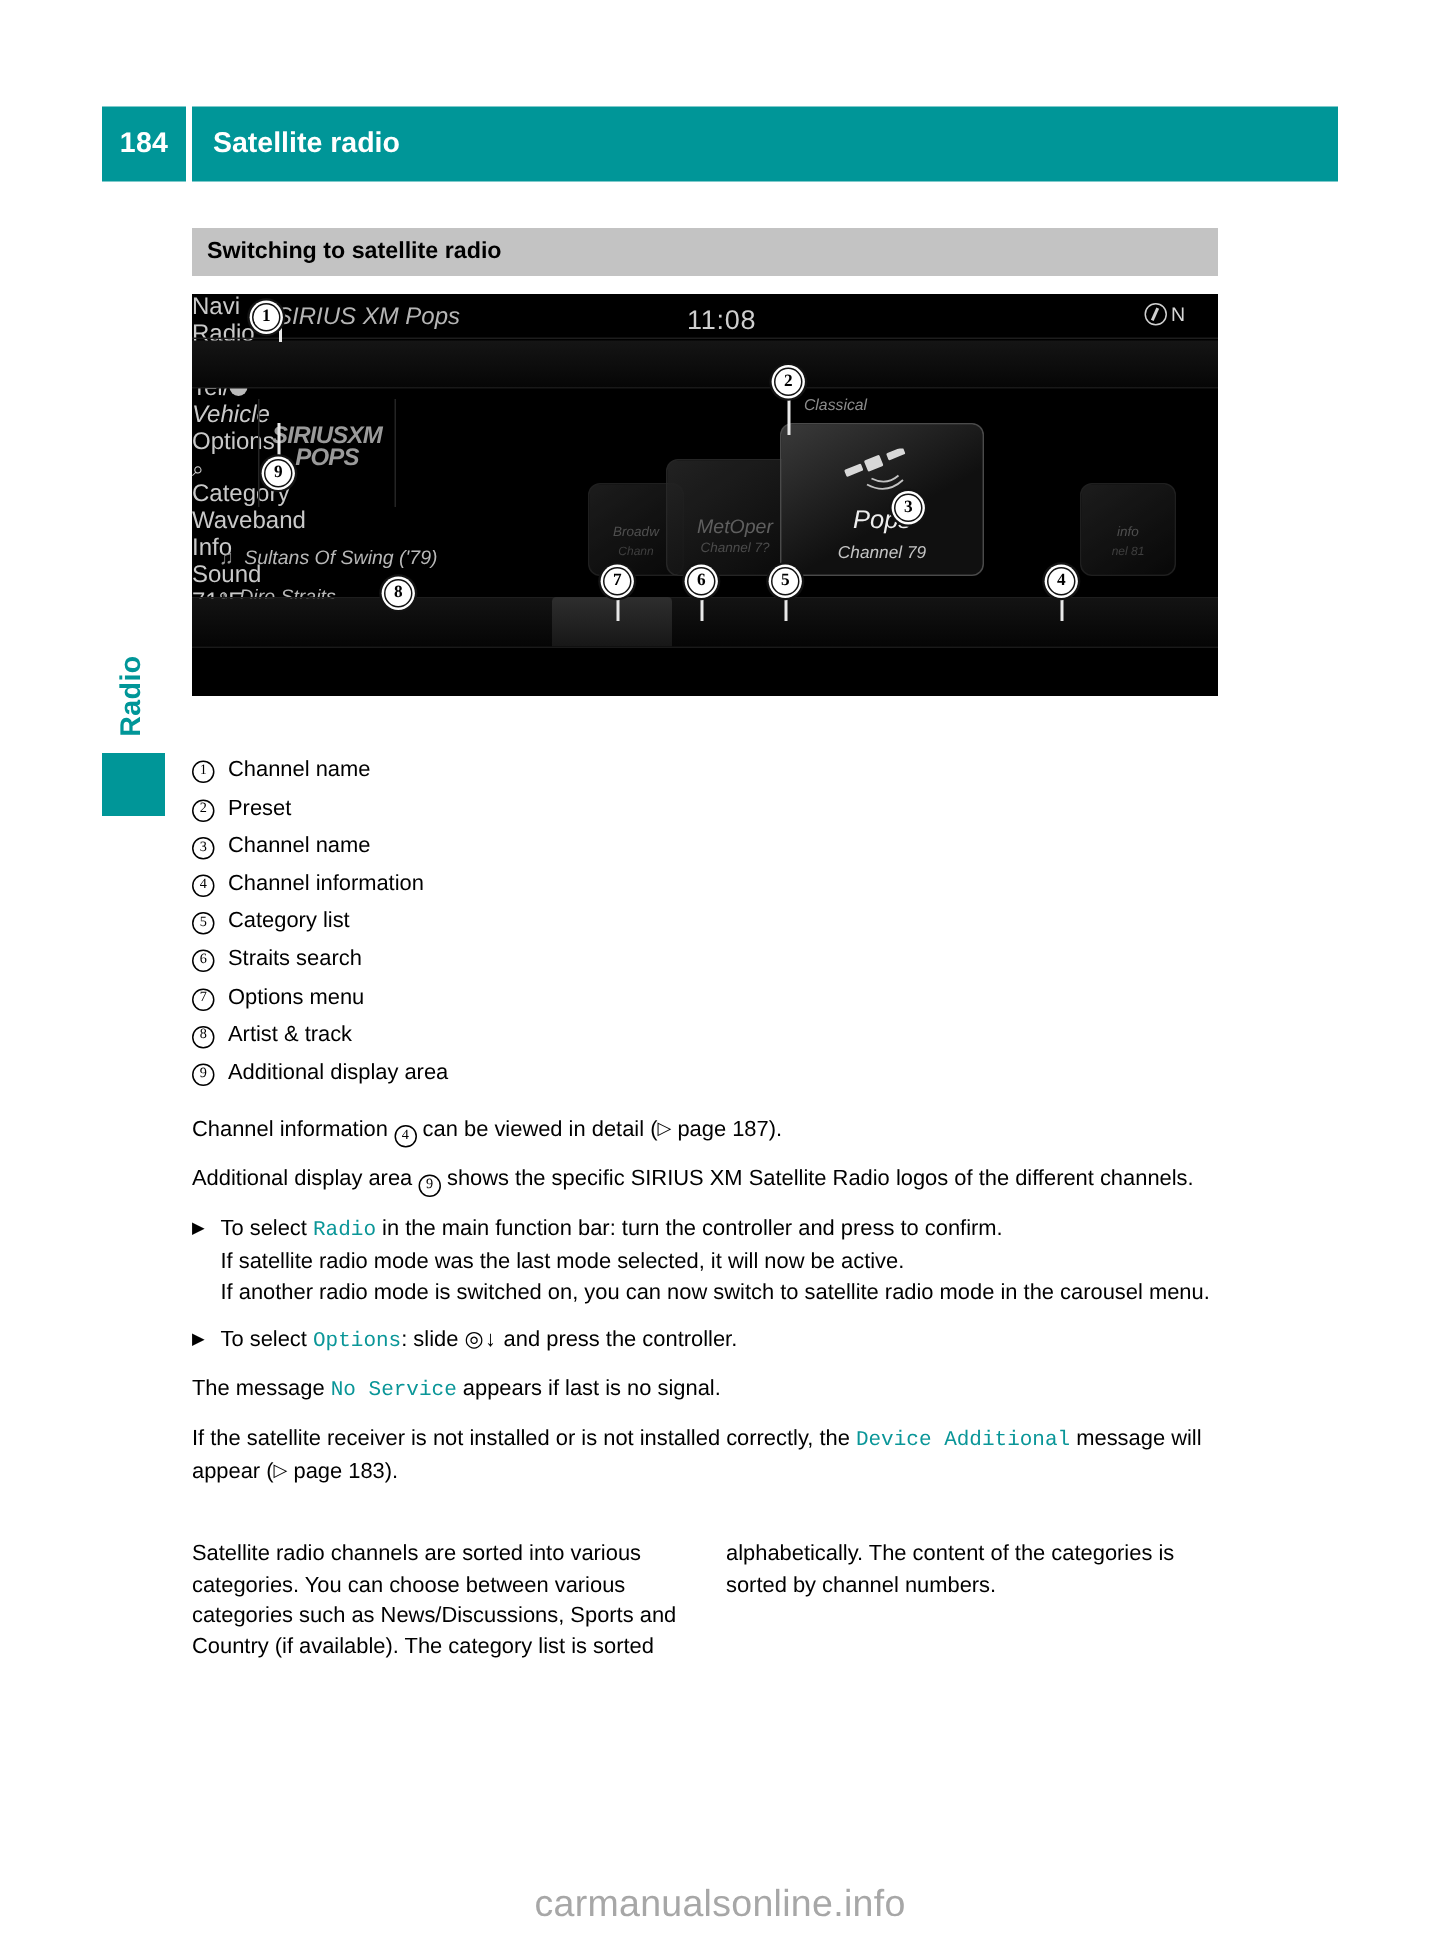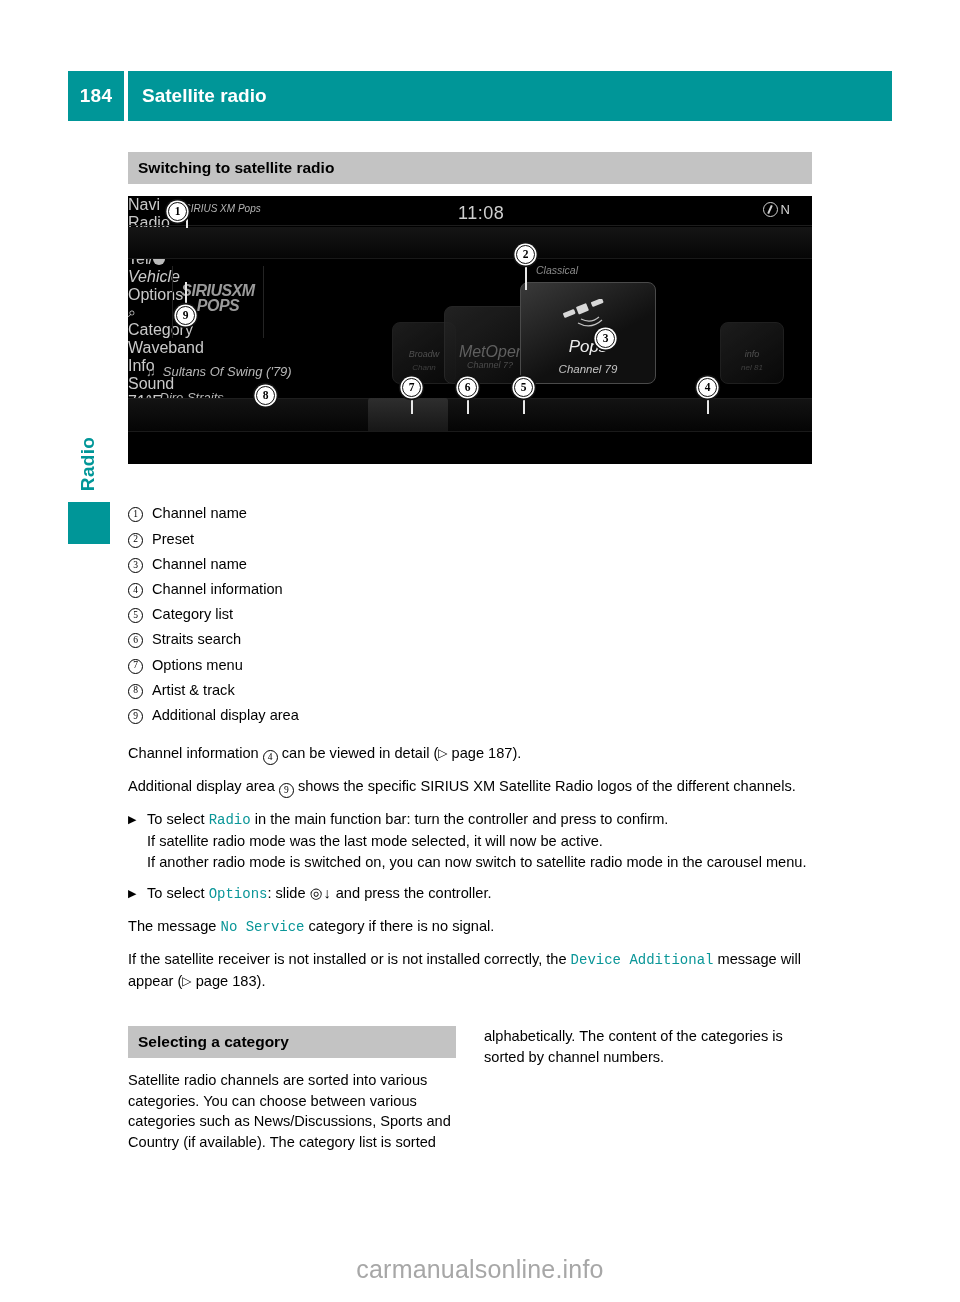--- a/index.html
+++ b/index.html
@@ -62,21 +62,21 @@
     overflow: hidden;
     font-family: "Liberation Sans", sans-serif;
     color: #c9c9c9;
   }
   .disp-statusbar {
     position: absolute; left: 0; top: 0; width: 100%; height: 30px;
     border-bottom: 1px solid #1d1d1d;
   }
   .disp-src {
     position: absolute; left: 56px; top: 7px;
-    font-size: 10px; font-style: italic; color: #b5b5b5;
+    font-size: 16px; font-style: italic; color: #b5b5b5;
   }
   .disp-clock {
     position: absolute; left: 330px; top: 7px;
     font-size: 18px; color: #cfcfcf; letter-spacing: .5px;
   }
   .disp-compass {
     position: absolute; right: 22px; top: 6px;
     font-size: 13px; color: #d6d6d6;
     display: flex; align-items: center; gap: 3px;
   }
@@ -125,21 +125,21 @@
   }
   .tile .t-chan {
     position: absolute; left: 0; right: 0; top: 64px;
     text-align: center; font-size: 9.5px; font-style: italic; color: #545454;
     overflow: hidden; white-space: nowrap;
   }
   .tile-f1 { left: -6px;  width: 64px; height: 62px; opacity: .75; }
   .tile-f1 .t-name { top: 26px; font-size: 9px; }
   .tile-f1 .t-chan { top: 40px; font-size: 8px; }
   .tile-f2 { left: 46px;  width: 92px; height: 78px; opacity: .9; }
-  .tile-f2 .t-name { top: 36px; font-size: 16px; }
+  .tile-f2 .t-name { top: 36px; font-size: 13px; }
   .tile-f2 .t-chan { top: 53px; font-size: 9px; }
   .tile-sel {
     left: 122px; width: 136px; height: 102px;
     background: linear-gradient(150deg, #3a3a3a, #101010 60%);
     border: 1px solid #4a4a4a;
   }
   .tile-sel .t-name {
     top: 54px; font-size: 17px; font-style: italic; color: #eeeeee; font-weight: normal;
   }
   .tile-sel .t-chan { top: 80px; font-size: 11.5px; color: #c4c4c4; }
@@ -442,30 +442,29 @@
       <div class="xitem">
         <span class="xmark">▶</span>
         <span class="xbody"><span>To select </span><span class="mono">Radio</span><span> in the main function bar: turn the controller and press to confirm.</span><br><span>If satellite radio mode was the last mode selected, it will now be active.</span><br><span>If another radio mode is switched on, you can now switch to satellite radio mode in the carousel menu.</span></span>
       </div>
 
       <div class="xitem">
         <span class="xmark">▶</span>
         <span class="xbody"><span>To select </span><span class="mono">Options</span><span>: slide </span><span class="ctrl-glyph">◎↓</span><span> and press the controller.</span></span>
       </div>
 
-      <div class="para"><span>The message </span><span class="mono">No Service</span><span> category if there is no signal.</span></div>
+      <div class="para"><span>The message </span><span class="mono">No Service</span><span> appears if last is no signal.</span></div>
 
       <div class="para"><span>If the satellite receiver is not installed or is not installed correctly, the </span><span class="mono">Device Additional</span><span> message will appear (</span><span class="ref-arrow">▷</span> <span>page 183</span><span>).</span></div>
 
     </div>
   </div>
 
   <div class="cols">
     <div class="col">
-      <div class="col-head">Selecting a category</div>
       <p>Satellite radio channels are sorted into various categories. You can choose between various categories such as News/Discussions, Sports and Country (if available). The category list is sorted</p>
     </div>
     <div class="col">
       <p>alphabetically. The content of the categories is sorted by channel numbers.</p>
     </div>
   </div>
 
   <div class="watermark">carmanualsonline.info</div>
 
 </div>

